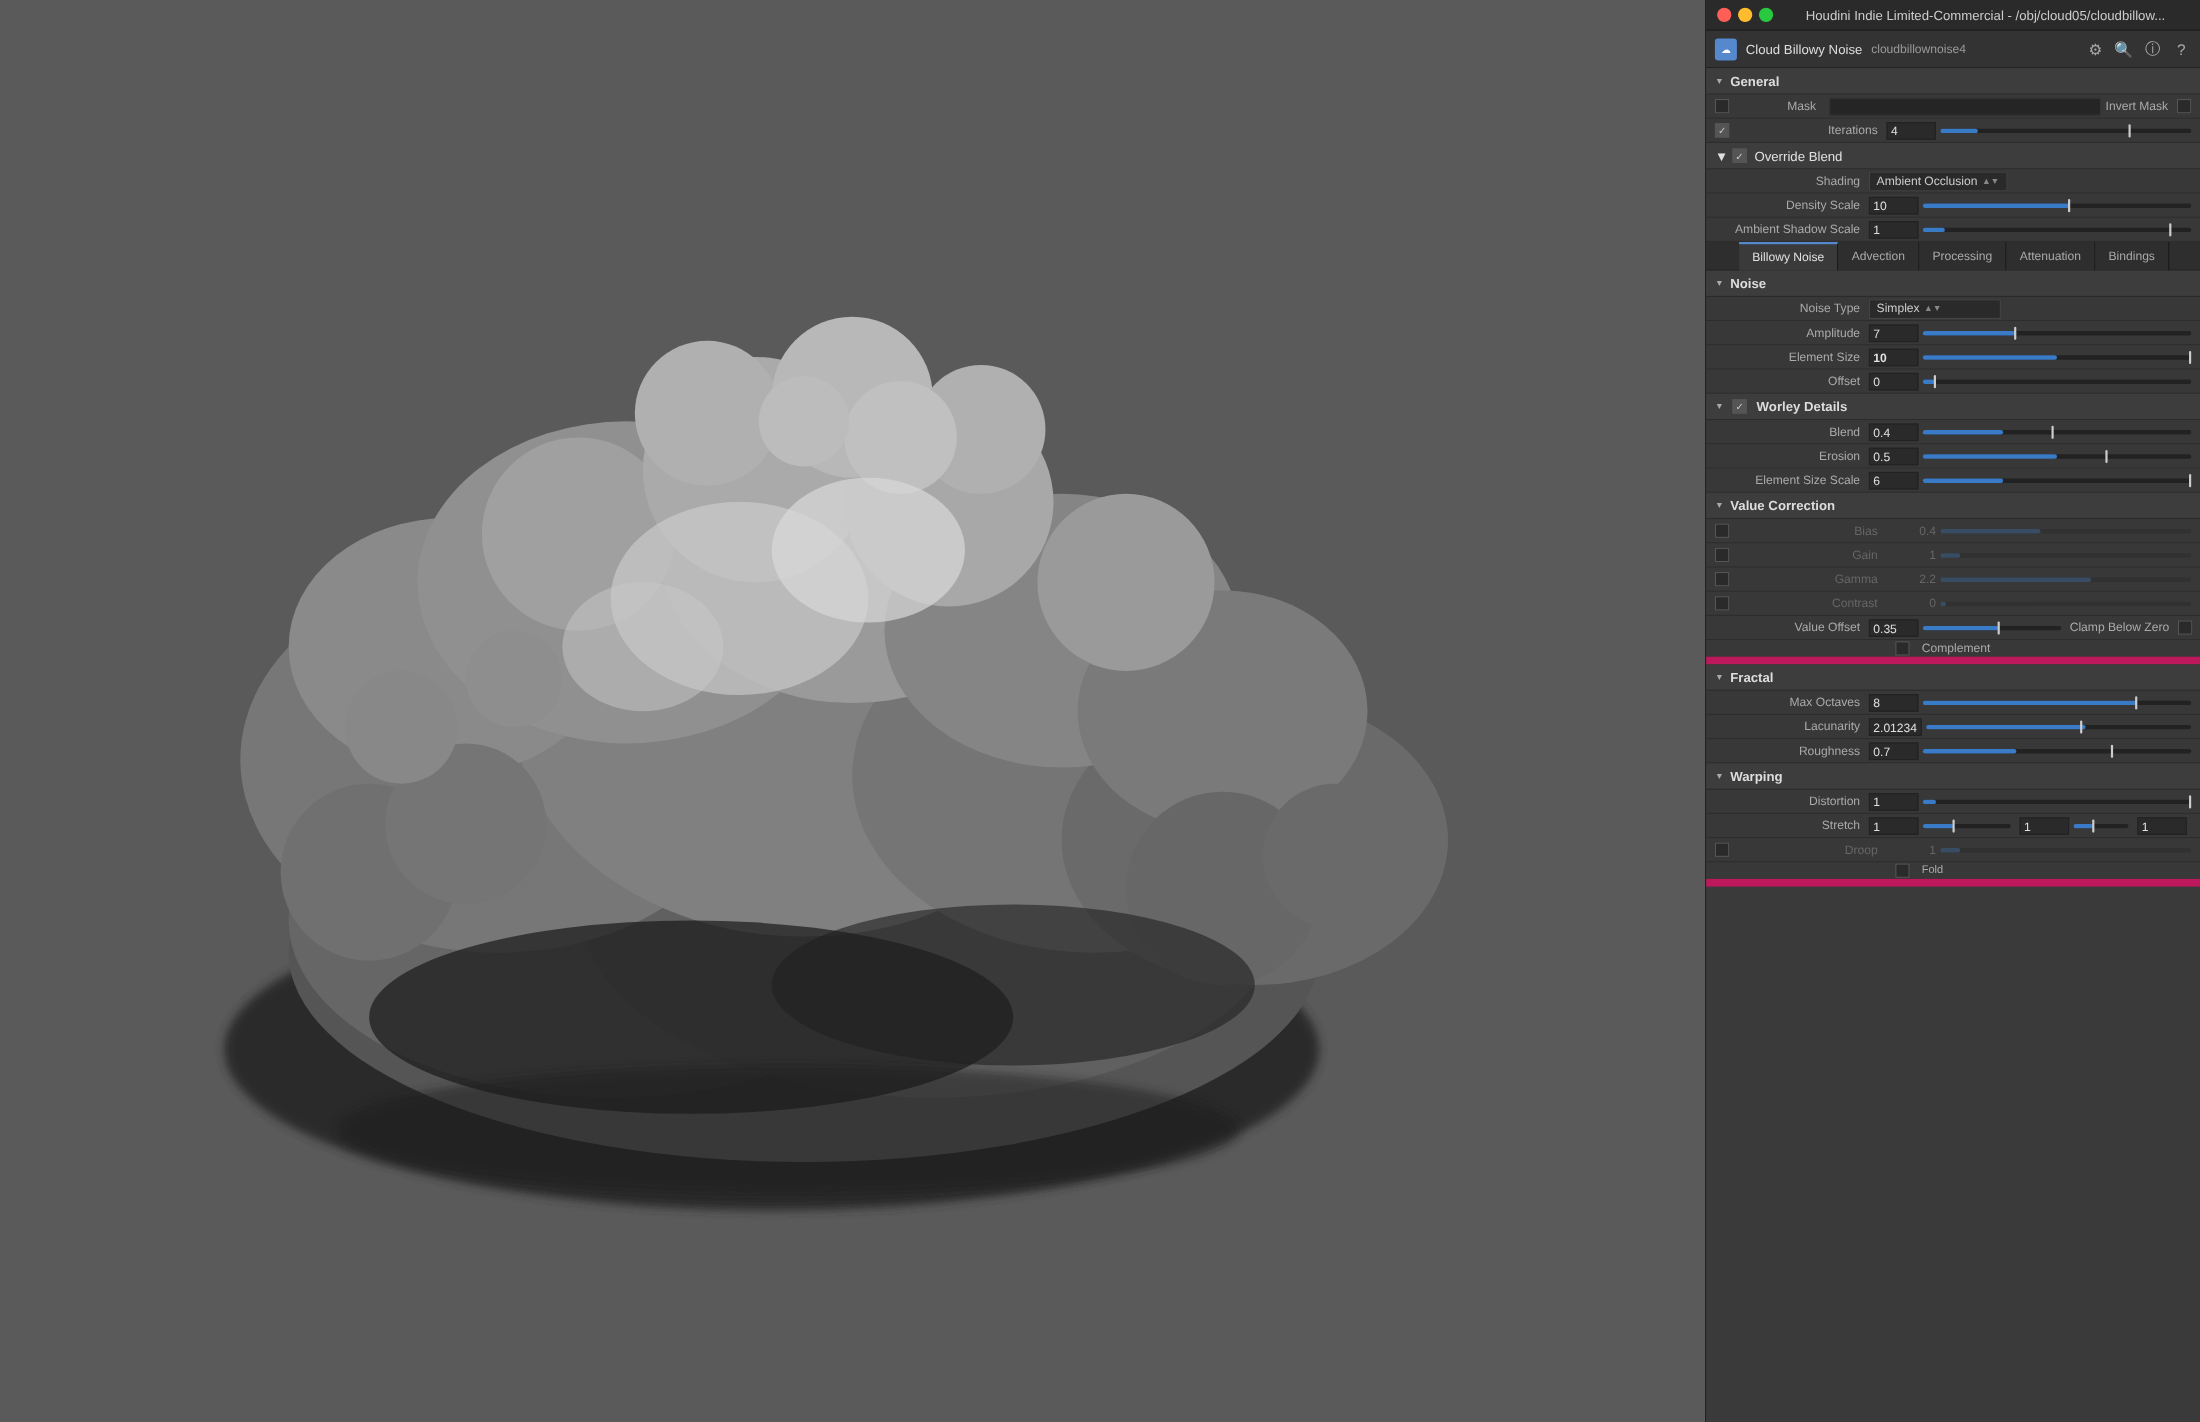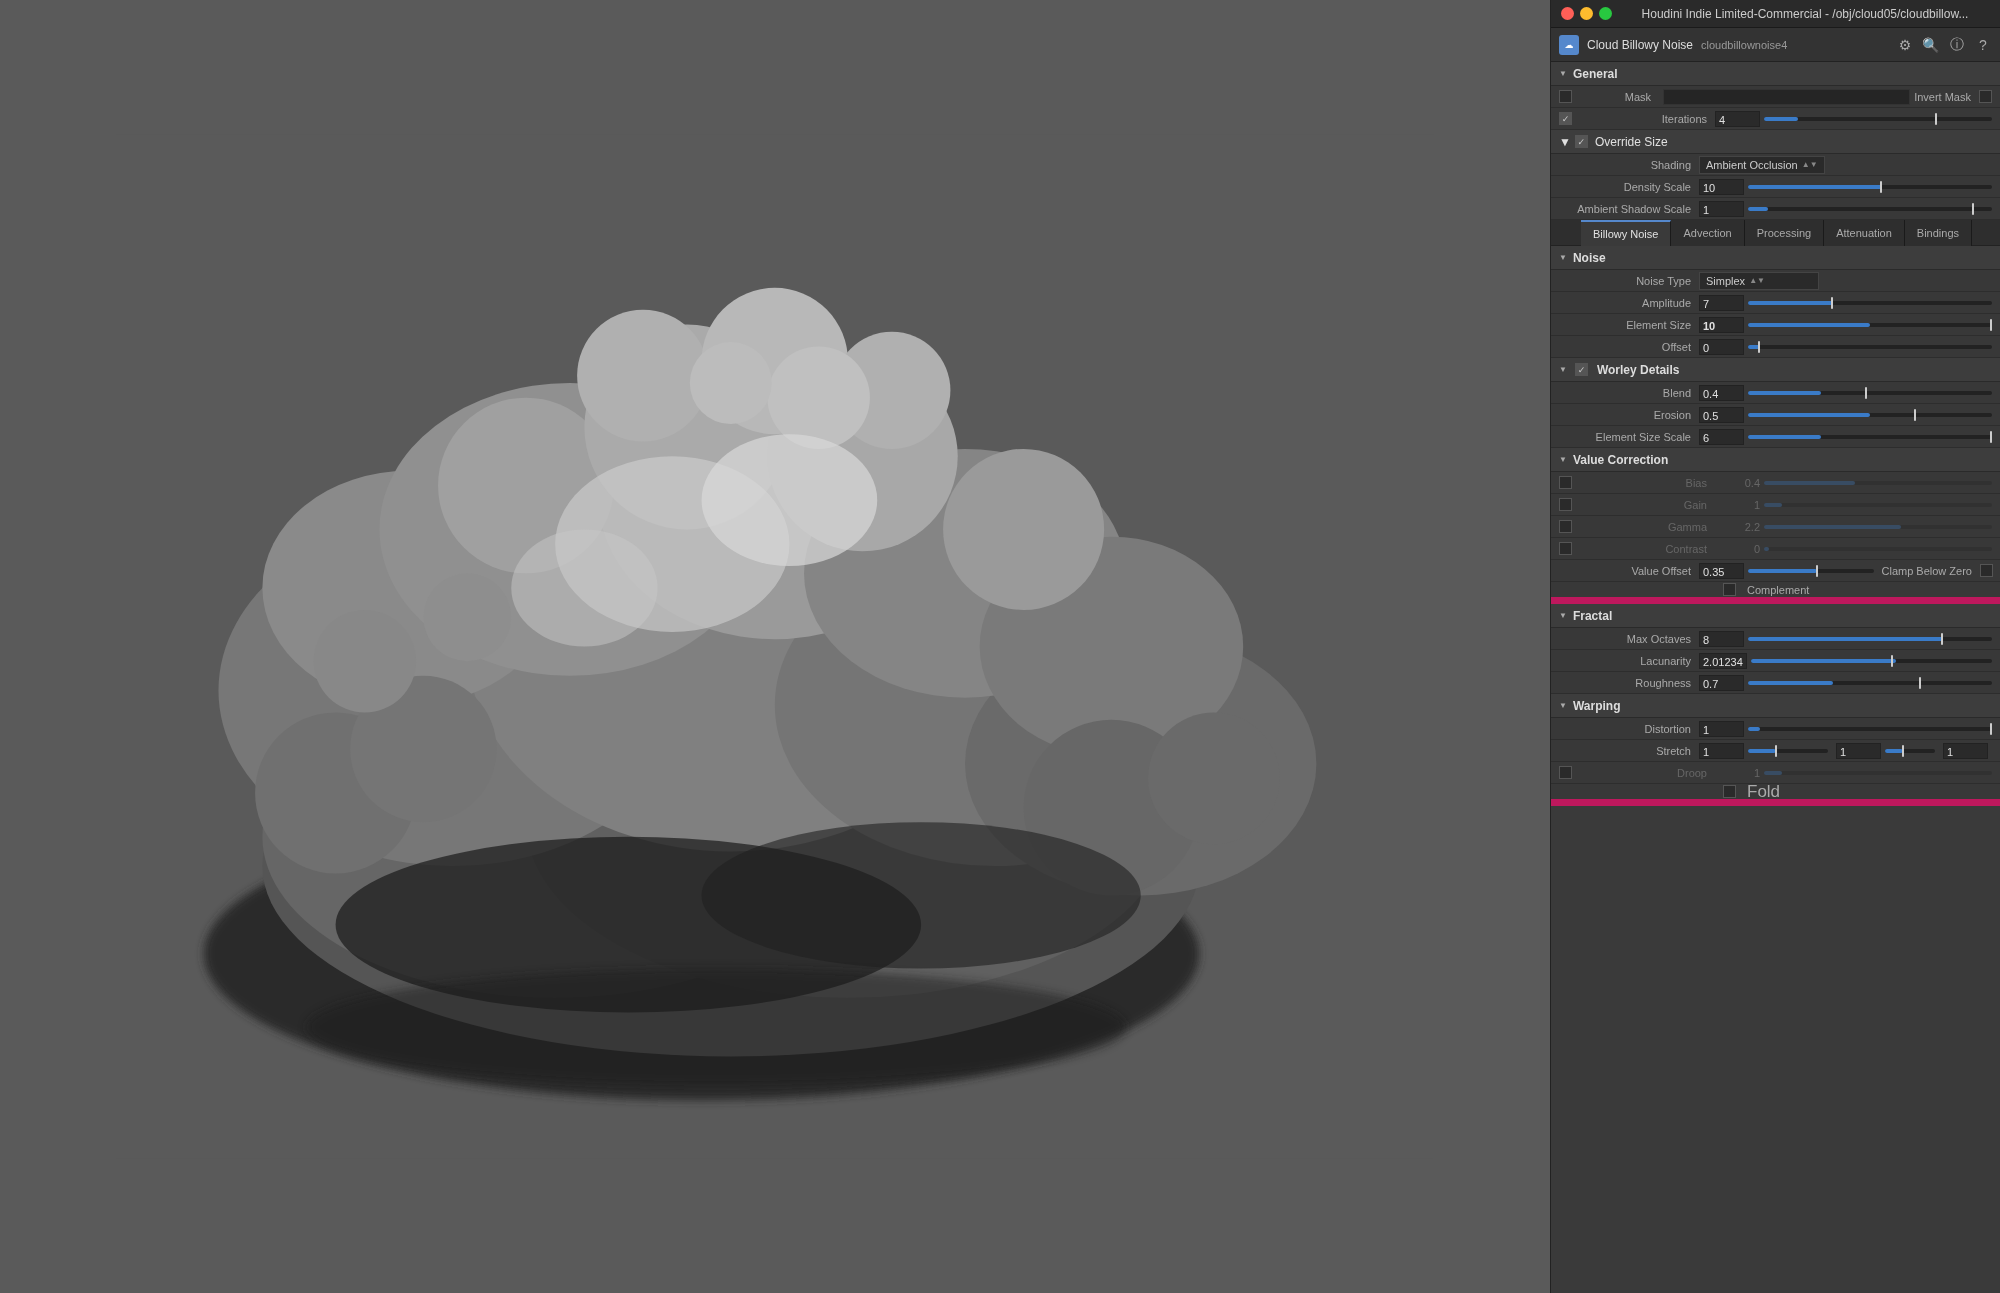--- a/index.html
+++ b/index.html
@@ -489,21 +489,21 @@
       <div class="param-slider-fill" style="width: 15%"></div>
       <div class="param-slider-thumb" style="left: 75%"></div>
     </div>
   </div>
 
   <div class="override-header">
     <span class="arrow">▼</span>
     <div class="checkbox checked">
       <span class="checkmark-icon">✓</span>
     </div>
-    <span class="label">Override Size</span>
+    <span class="label">Override Blend</span>
   </div>
 
   <div class="param-row">
     <span class="param-label" style="min-width:140px;">Shading</span>
     <div class="dropdown">
       <span>Ambient Occlusion</span>
       <span class="dropdown-arrow">▲▼</span>
     </div>
   </div>
 
@@ -742,16 +742,16 @@
     <span class="param-label" style="color:#666;">Droop</span>
     <span class="param-value-text" style="color:#666;">1</span>
     <div class="param-slider-track" style="opacity:0.3;">
       <div class="param-slider-fill" style="width: 8%;"></div>
     </div>
   </div>
 
   <div class="complement-row">
     <div style="min-width: 160px;"></div>
     <div class="checkbox"></div>
-    <span style="font-size:17px;color:#aaa;padding-left:4px;">Fold</span>
+    <span style="font-size:10px;color:#aaa;padding-left:4px;">Fold</span>
   </div>
 
 </div>
 
 </body></html>

